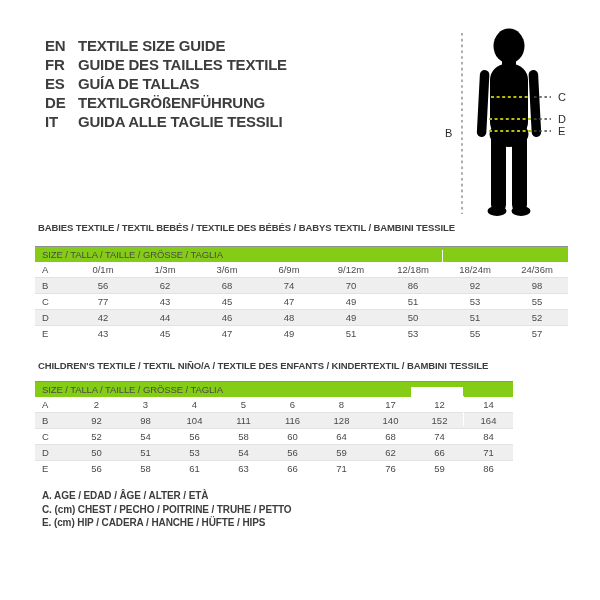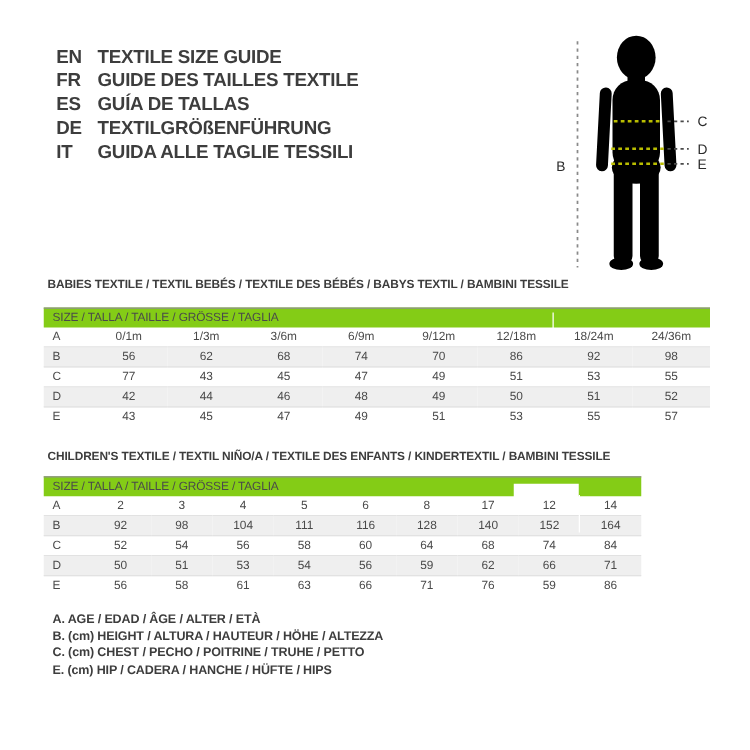--- a/index.html
+++ b/index.html
@@ -251,19 +251,18 @@
           <td>86</td>
         </tr>
       </tbody>
   </table>
 </div>
 
 <div class="legend">
 
     <div class="legend-row">A. AGE / EDAD / ÂGE / ALTER / ETÀ</div>
 
-    <div class="legend-row">B. (cm) HEIGHT / ALTURA / HAUTEUR / HÖHE / ALTEZZA</div>
 
     <div class="legend-row">C. (cm) CHEST / PECHO / POITRINE / TRUHE / PETTO</div>
 
 
     <div class="legend-row">E. (cm) HIP / CADERA / HANCHE / HÜFTE / HIPS</div>
   </div>
 
 </body></html>

